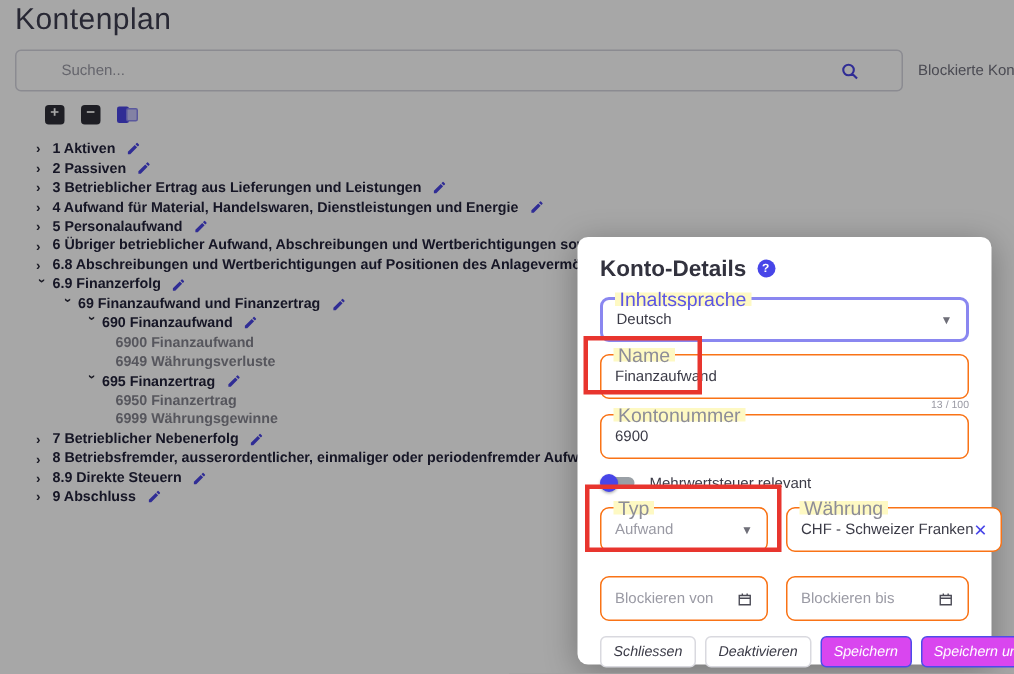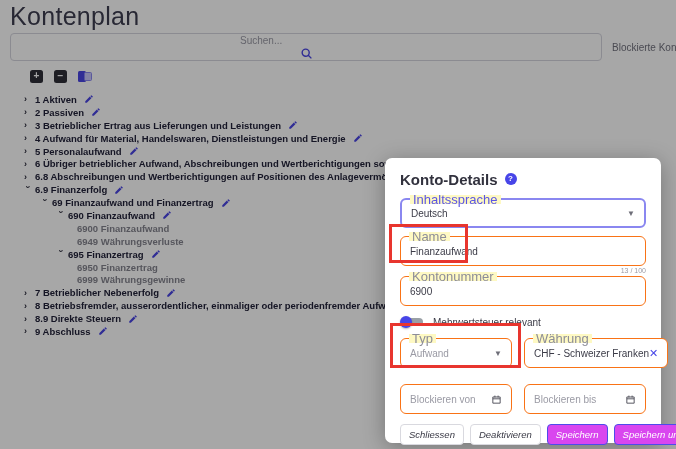--- a/index.html
+++ b/index.html
@@ -1,21 +1,21 @@
 <!DOCTYPE html>
 <html><head>
 <meta charset="utf-8">
 <style>
   html,body{margin:0;padding:0;background:#888;}
   *{box-sizing:border-box;font-family:"Liberation Sans","DejaVu Sans",sans-serif;}
   #stage{position:relative;width:676px;height:449px;background:#fff;overflow:hidden;margin:0 auto;}
 
   
-  .page-title{position:absolute;left:10px;top:2px;font-size:25px;font-weight:400;color:#3d3d50;letter-spacing:.3px;}
-  .searchbar{position:absolute;left:10px;top:33px;width:592px;height:28px;border:1px solid #d5d5de;border-radius:4px;background:#fff;display:flex;align-items:center;padding:0 28px;flex-direction:column;}
+  .page-title{position:absolute;left:10px;top:2px;font-size:20px;font-weight:400;color:#3d3d50;letter-spacing:.3px;}
+  .searchbar{position:absolute;left:10px;top:33px;width:592px;height:28px;border:1px solid #d5d5de;border-radius:4px;background:#fff;display:flex;align-items:center;padding:0 28px;}
   .searchbar input{flex:1;border:none;outline:none;font-size:10px;color:#3b3b47;background:transparent;}
   .searchbar input::placeholder{color:#9a9aa5;}
   .blocked-label{position:absolute;left:612px;top:42px;font-size:10px;color:#72727e;white-space:nowrap;}
 
   .toolbar{position:absolute;left:30px;top:70px;display:flex;align-items:center;gap:11px;}
   .tbtn{width:13px;height:13px;background:#2f2f38;color:#fff;border-radius:2.5px;font-size:10px;font-weight:700;line-height:12px;text-align:center;cursor:pointer;}
   .export-ic{position:relative;width:15px;height:13px;}
   .export-ic .b1{position:absolute;left:0;top:1px;width:8px;height:11px;background:#4a45e4;border-radius:1.5px;}
   .export-ic .b2{position:absolute;left:6px;top:2px;width:8px;height:9px;border:1.5px solid #8a87f0;border-radius:1.5px;background:#c9c7fa;}
 

